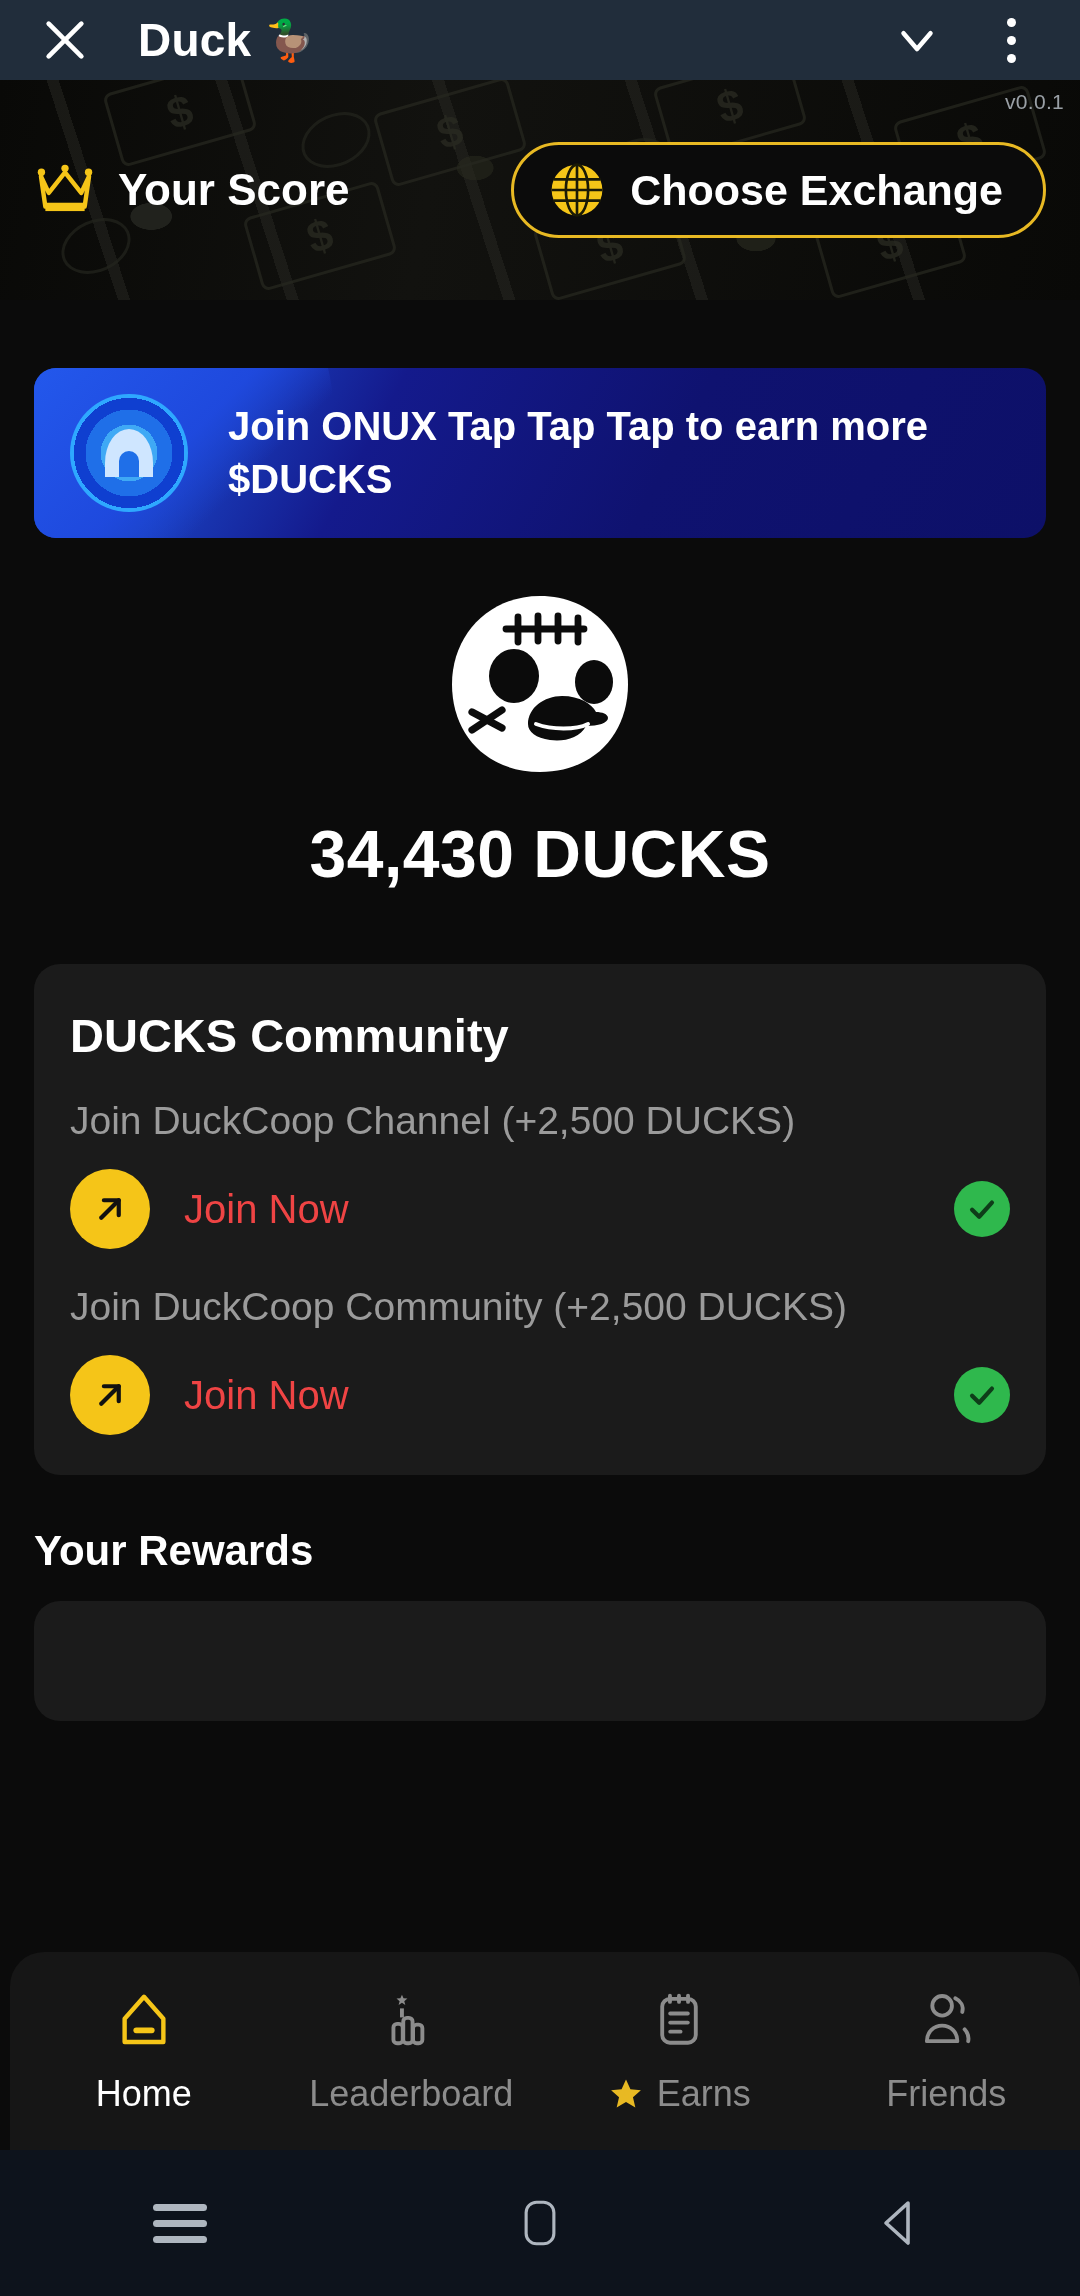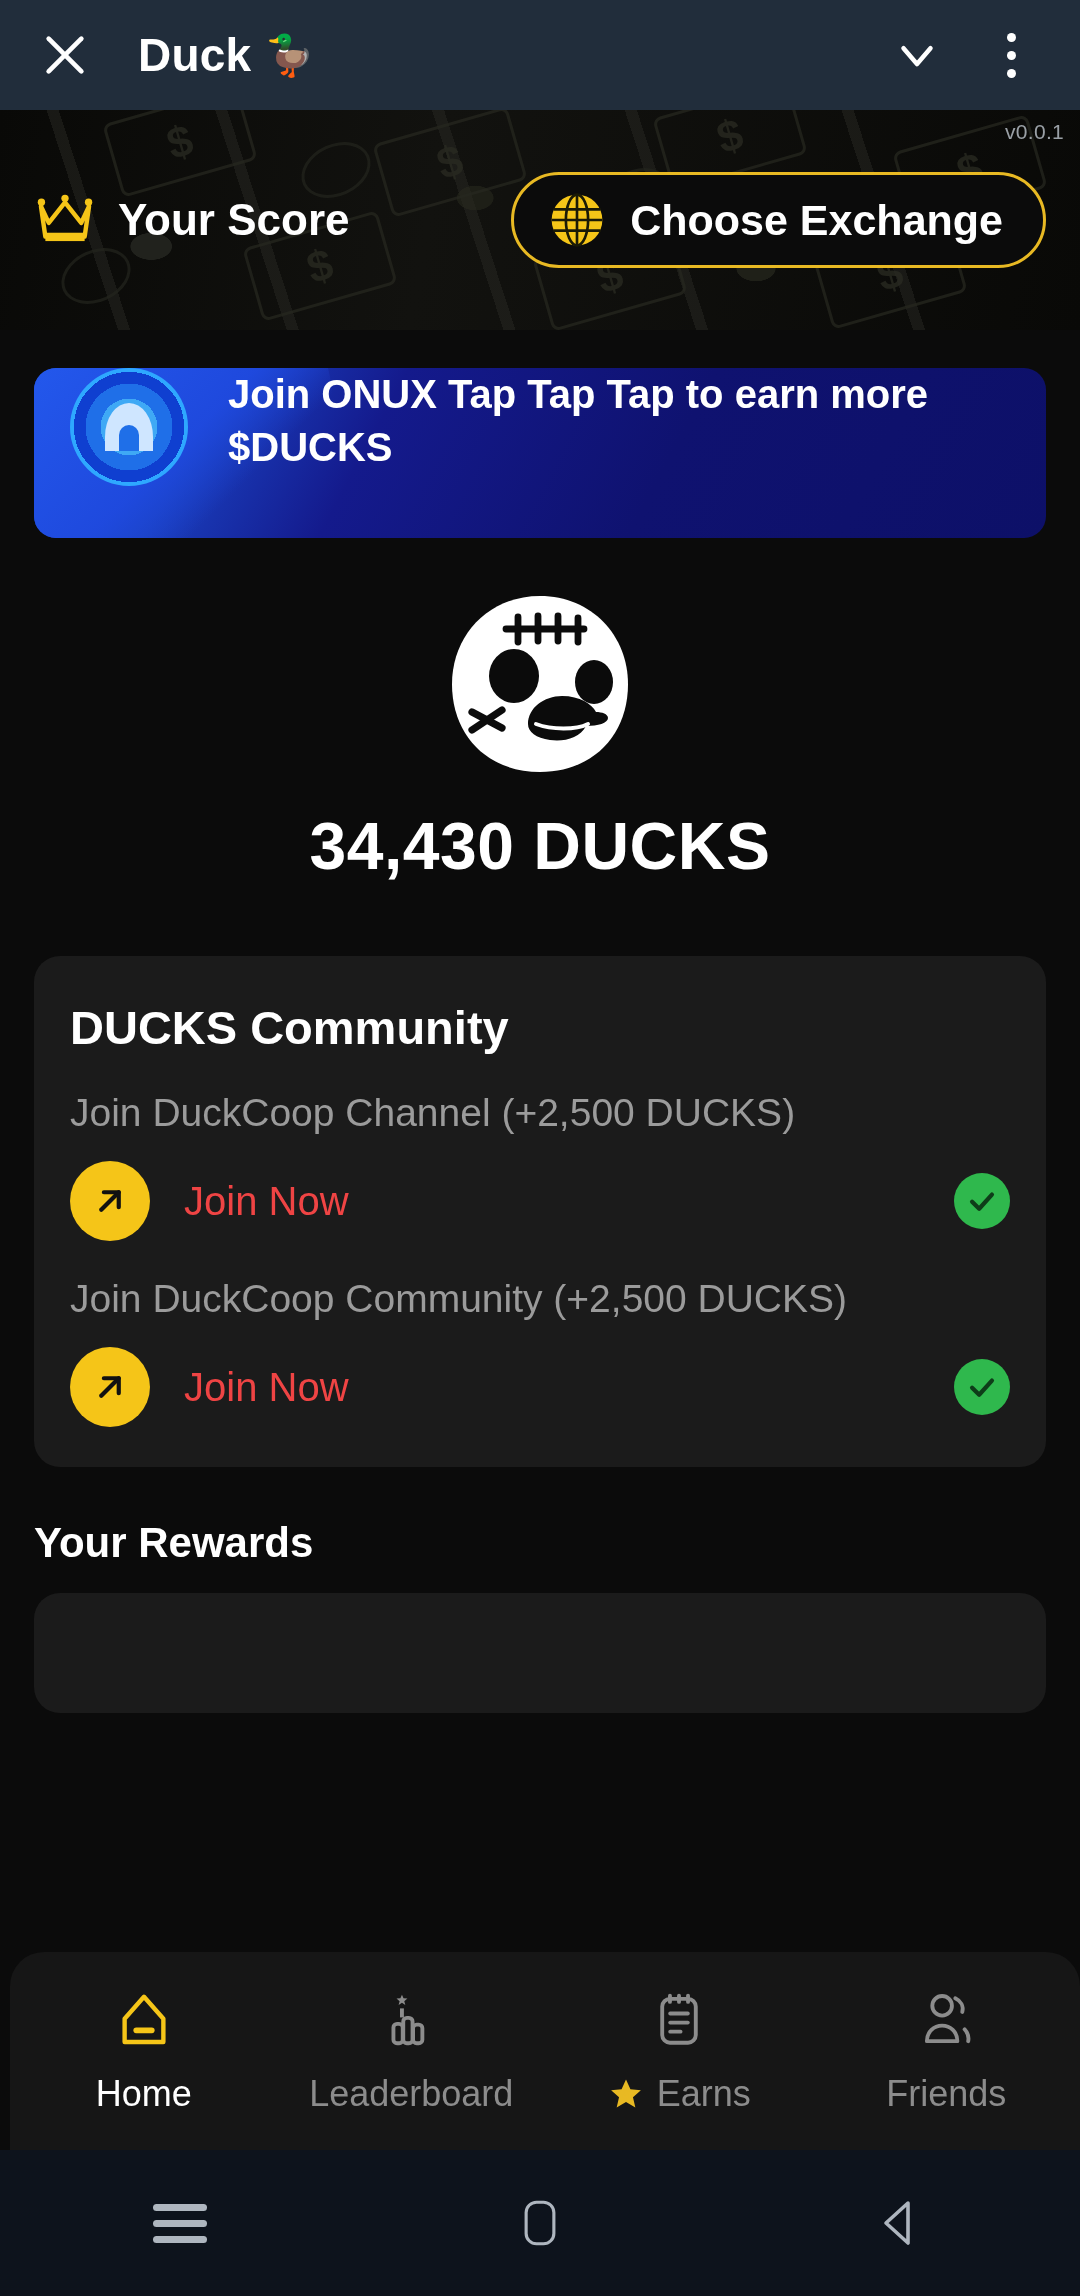--- a/index.html
+++ b/index.html
@@ -6,21 +6,21 @@
   html,body { background:#000; }
   body {
     width:1080px; height:2296px;
     font-family:"Liberation Sans", sans-serif;
     background:#0b0b0b; color:#fff;
     overflow:hidden; position:relative;
   }
 
   
   .tg-header{
-    height:110px; background:#212d3b;
+    height:80px; background:#212d3b;
     display:flex; align-items:center; padding:0 34px;
     position:relative; z-index:6;
   }
   .tg-close{ width:62px; height:62px; display:flex; align-items:center;
     justify-content:center; flex:0 0 auto; cursor:pointer; }
   .tg-title{
     font-size:46px; font-weight:700; color:#fff;
     margin-left:42px; white-space:nowrap; letter-spacing:.2px;
     display:flex; align-items:center; gap:14px;
   }
@@ -86,21 +86,21 @@
   .screen{
     position:absolute; top:330px; left:0; right:0; bottom:344px;
     background:#0b0b0b; overflow:hidden;
   }
 
   
   .onux{
     margin:38px 34px 0 34px; height:170px; border-radius:22px;
     position:relative; overflow:hidden;
     background:linear-gradient(118deg,#1a4fd6 0%,#1a3fbe 18%,#141a8c 34%,#0f1270 62%,#0d1068 100%);
-    display:flex; cursor:pointer;
+    display:flex; align-items:center; cursor:pointer;
   }
   .onux:before{
     content:""; position:absolute; left:-120px; top:-160px;
     width:420px; height:420px; border-radius:50%;
     background:linear-gradient(135deg,#2a6bff 0%,#1f4ae0 60%,transparent 72%);
     opacity:.92;
   }
   .onux-logo{
     position:relative; z-index:2; width:118px; height:118px; margin-left:36px;
     border-radius:50%; flex:0 0 auto;
@@ -118,21 +118,21 @@
   .onux-text{
     position:relative; z-index:2; margin-left:40px; margin-right:20px;
     font-size:40px; font-weight:700; line-height:1.32; color:#fff;
   }
 
   
   .mascot-wrap{ display:flex; justify-content:center; margin-top:46px; }
   .mascot{ width:200px; height:200px; }
 
   .ducks-count{
-    text-align:center; margin-top:24px;
+    text-align:center; margin-top:32px;
     font-size:66px; font-weight:800; letter-spacing:.5px; color:#fff;
   }
 
   
   .card{
     margin:72px 34px 0 34px; background:#1b1b1b; border-radius:26px;
     padding:44px 36px 40px 36px;
   }
   .card-title{ font-size:47px; font-weight:700; color:#fff; }
   .task-label{ font-size:39px; color:#9b9b9b; margin-top:36px; }

